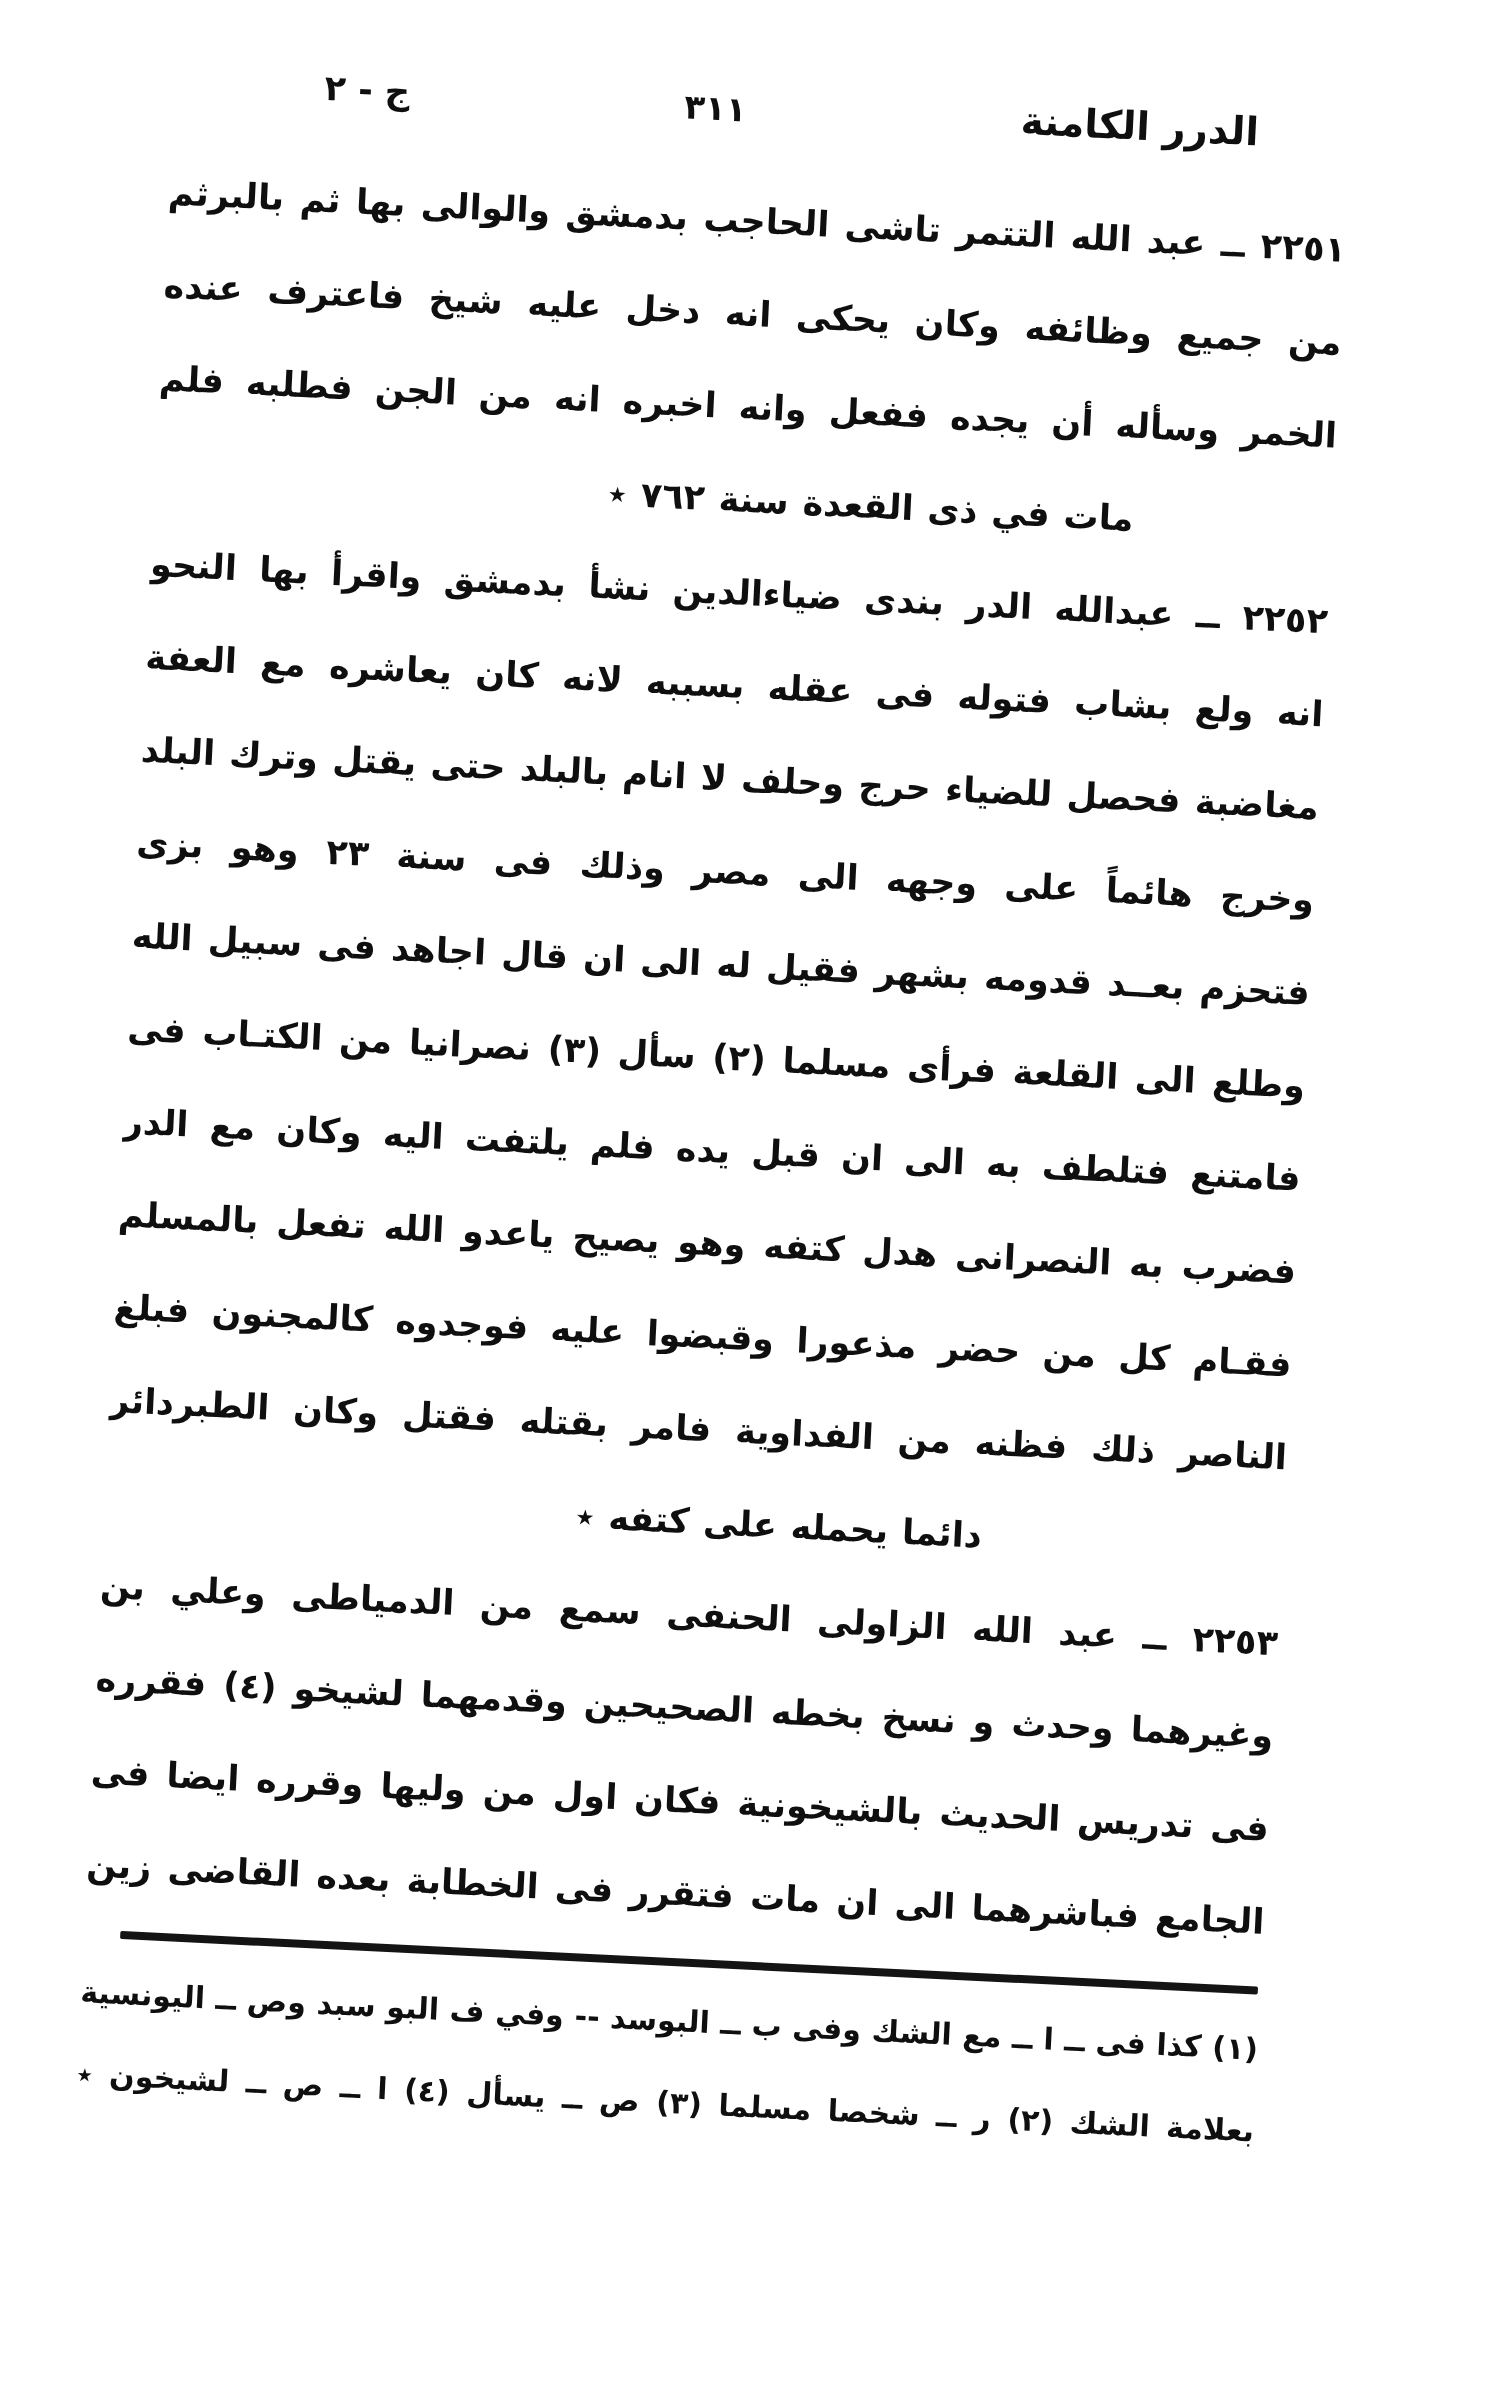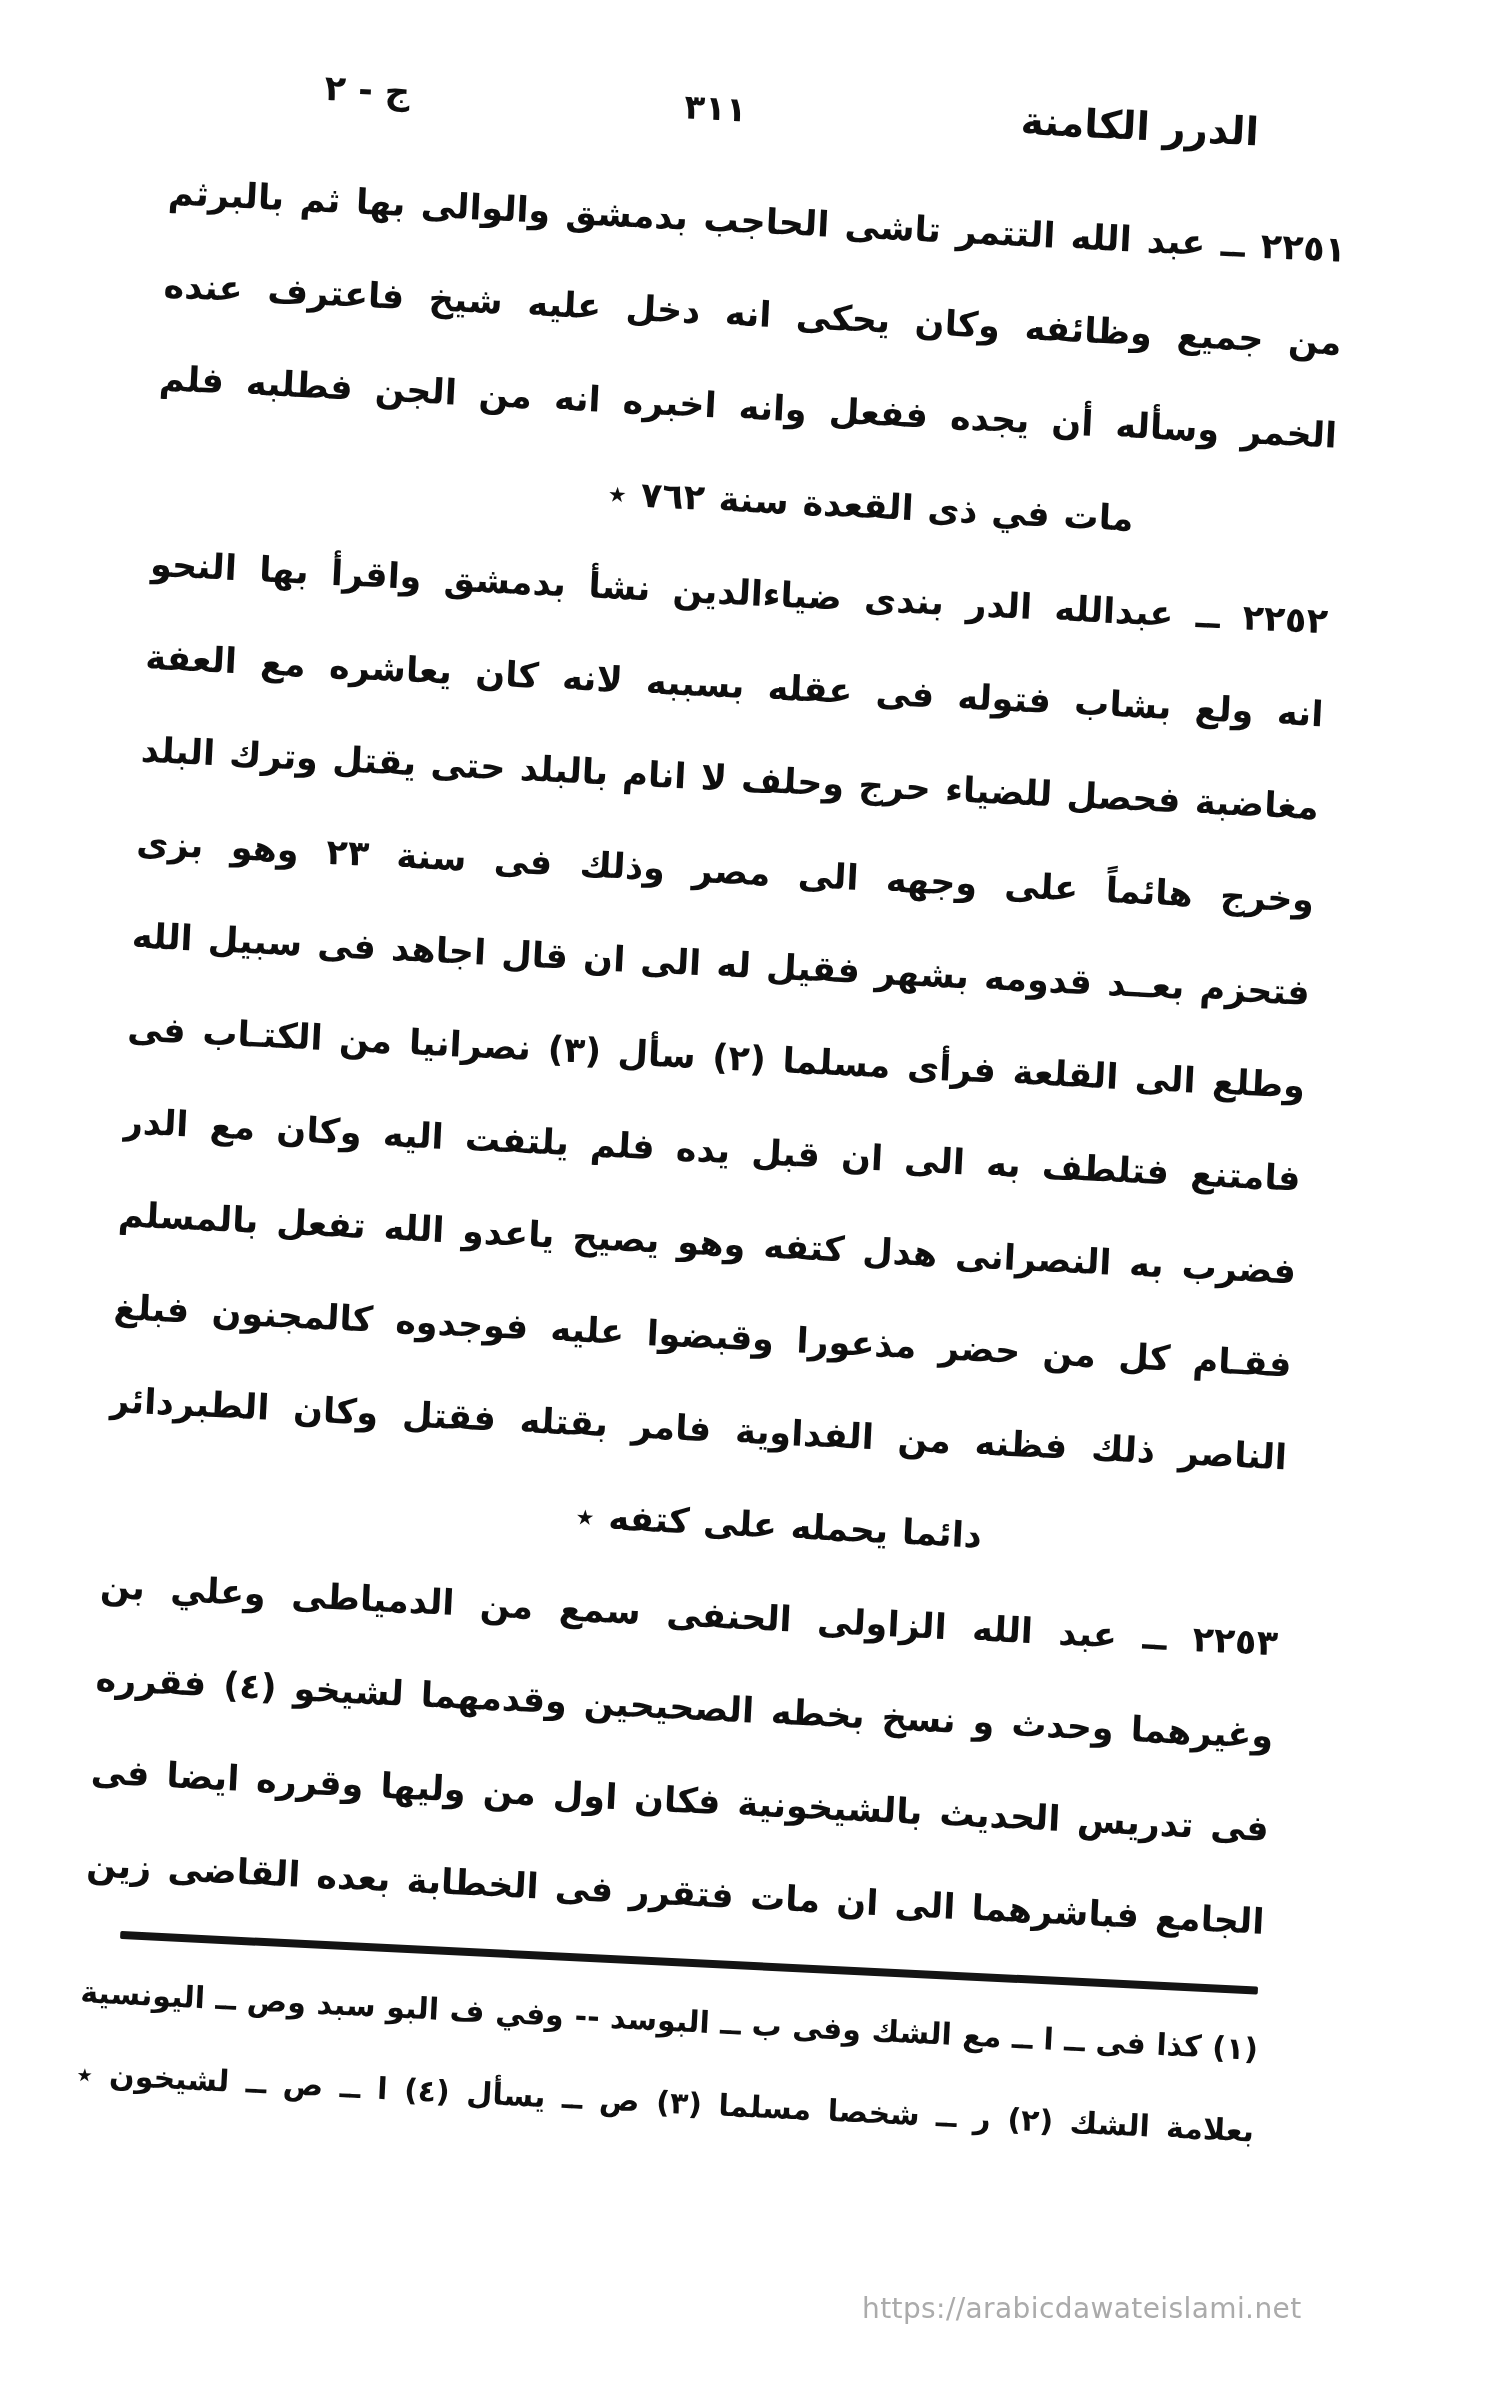--- a/index.html
+++ b/index.html
@@ -88,16 +88,15 @@
 
     <div class="rule"></div>
 
     <div class="footnotes">
       <div class="fn-line">(١) كذا فى ــ ا ــ مع الشك وفى ب ــ البوسد -- وفي ف البو سبد وص ــ اليونسية</div>
       <div class="fn-line">بعلامة الشك (٢) ر ــ شخصا مسلما (٣) ص ــ يسأل (٤) ا ــ ص ــ لشيخون ٭</div>
     </div>
 
   </div>
 
-  <span class="watermark">https://arabicdawateislami.net</span>
 
 </div>
 
 
 </body></html>

